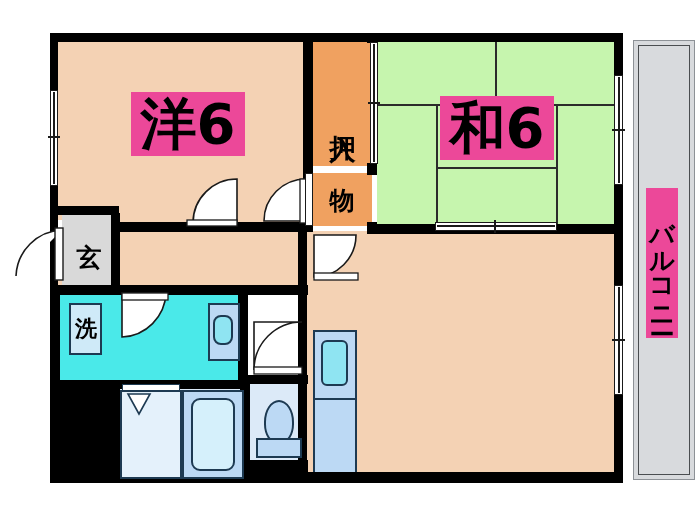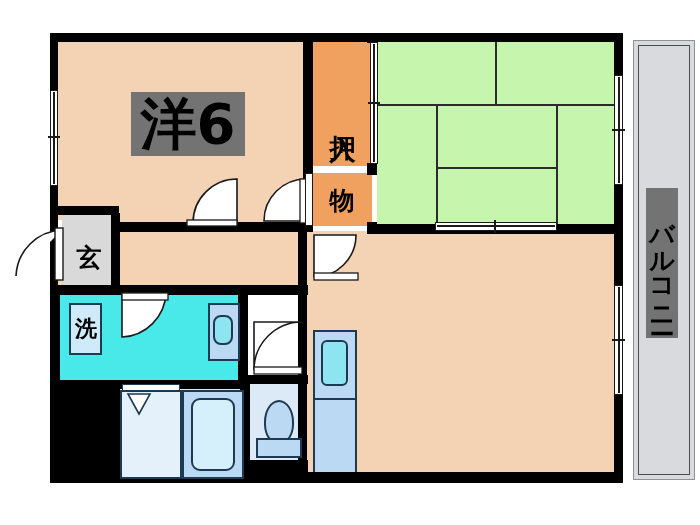--- a/index.html
+++ b/index.html
@@ -1,21 +1,21 @@
 <!DOCTYPE html>
 <html><head>
 <meta charset="utf-8">
 <style>
   html,body{margin:0;padding:0;background:#ffffff;}
   body{font-family:"DejaVu Sans","Liberation Sans",sans-serif;}
   #plan{position:relative;width:700px;height:525px;background:#ffffff;overflow:hidden;}
   .abs{position:absolute;}
   .wall{background:#000000;}
   .room{overflow:hidden;}
-  .lbl{position:absolute;background:#737373;color:#000;display:flex;align-items:center;
+  .lbl{position:absolute;background:#ec4899;color:#000;display:flex;align-items:center;
        justify-content:center;font-weight:700;line-height:1;white-space:nowrap;}
   .vlbl{writing-mode:vertical-rl;text-orientation:upright;}
   .thin{background:#2b2b2b;}
   svg{display:block;overflow:visible;}
 </style>
 </head>
 <body>
 
 <div id="plan">
 
@@ -167,20 +167,21 @@
   <div class="abs" style="left:614px;top:285px;width:9px;height:110px;background:#ffffff;border:1px solid #1a1a1a;box-sizing:border-box;"></div>
   <div class="abs" style="left:618px;top:287px;width:2px;height:106px;background:#1a1a1a;"></div>
   <div class="abs" style="left:612px;top:339px;width:13px;height:2px;background:#1a1a1a;"></div>
 
   <div class="abs" style="left:435px;top:222px;width:122px;height:9px;background:#ffffff;border:1px solid #1a1a1a;box-sizing:border-box;"></div>
   <div class="abs" style="left:437px;top:225px;width:118px;height:2px;background:#1a1a1a;"></div>
   <div class="abs" style="left:494px;top:220px;width:2px;height:13px;background:#1a1a1a;"></div>
 
   <div class="lbl" style="left:131px;top:92px;width:114px;height:64px;font-size:56px;">洋6</div>
 
+  <div class="lbl" style="left:440px;top:96px;width:114px;height:64px;font-size:56px;">和6</div>
 
 
   <div class="lbl vlbl" style="left:325px;top:78px;width:36px;height:72px;font-size:26px;background:transparent;">押入</div>
 
   <div class="lbl" style="left:324px;top:186px;width:36px;height:28px;font-size:25px;background:transparent;">物</div>
 
   <div class="lbl" style="left:72px;top:242px;width:34px;height:30px;font-size:25px;background:transparent;">玄</div>
 
   <div class="lbl" style="left:72px;top:315px;width:28px;height:28px;font-size:22px;background:transparent;">洗</div>
 

